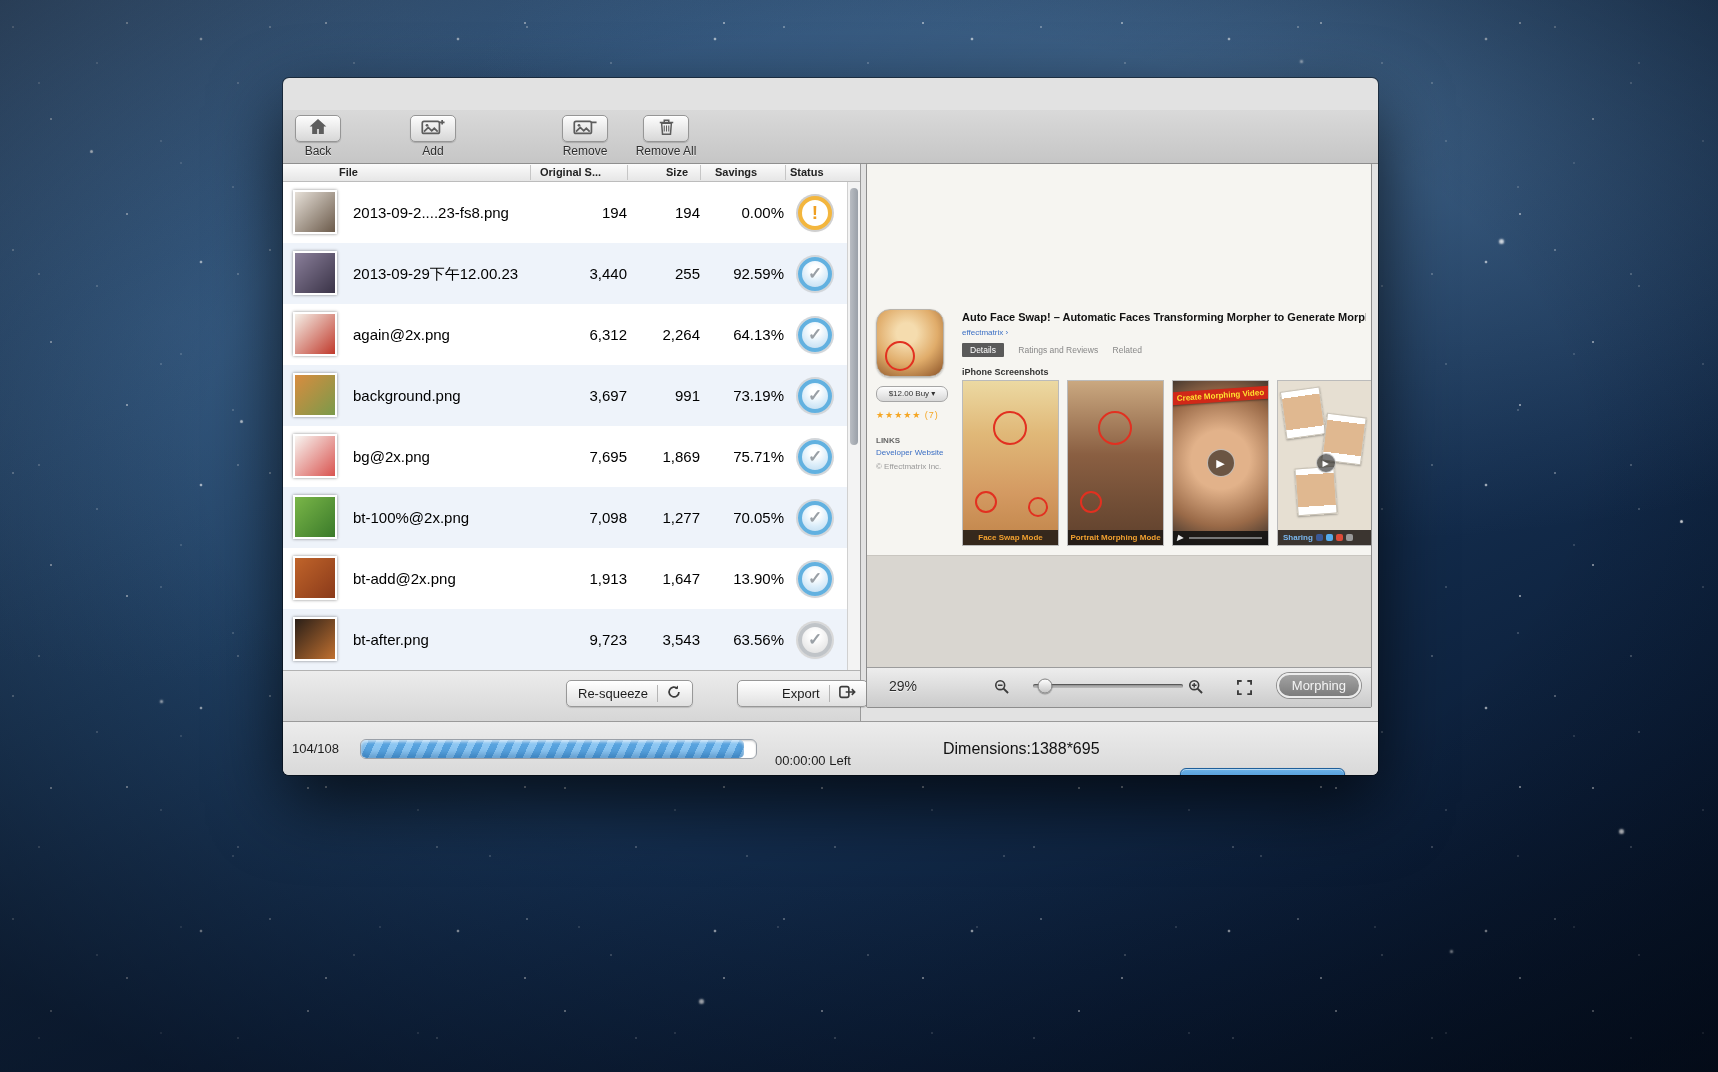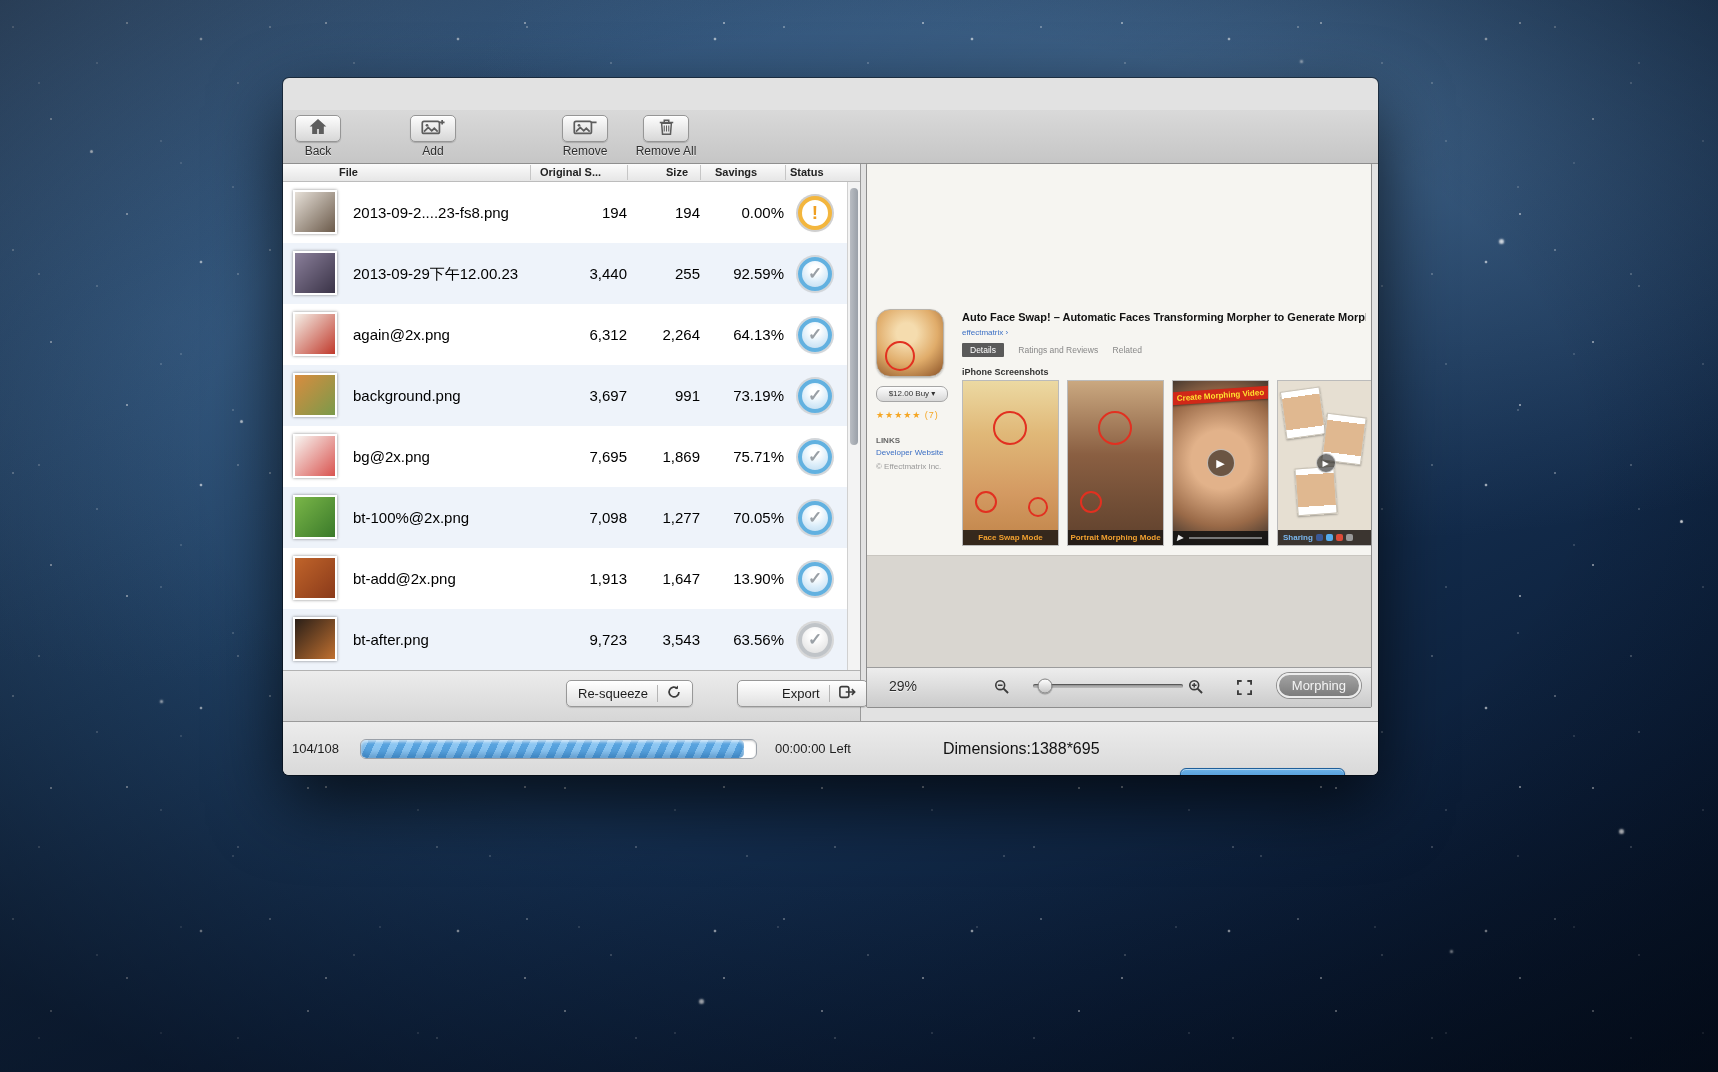--- a/index.html
+++ b/index.html
@@ -170,21 +170,21 @@
 
   
   .statusbar{position:absolute;left:0;right:0;bottom:0;height:54px;
     background:linear-gradient(#ececec,#d9d9d9);border-top:1px solid #9a9a9a;}
   .count{position:absolute;left:9px;top:0;line-height:54px;font-size:13px;color:#1d1d1d;}
   .progress{position:absolute;left:77px;top:17px;width:397px;height:20px;border:1px solid #9aa0a8;border-radius:6px;
     background:#fff;overflow:hidden;box-shadow:inset 0 1px 2px rgba(0,0,0,.2);}
   .pfill{height:100%;border-radius:5px;
     background:repeating-linear-gradient(115deg,#8cc6f2 0 7px,#57a2de 7px 14px);
     box-shadow:inset 0 2px 3px rgba(255,255,255,.65),inset 0 -4px 6px rgba(0,60,120,.3);}
-  .tleft{position:absolute;left:492px;top:0;line-height:54px;font-size:13px;color:#1d1d1d;}
+  .tleft{position:absolute;left:492px;top:12px;line-height:54px;font-size:13px;color:#1d1d1d;}
   .dims{position:absolute;left:660px;top:0;line-height:54px;font-size:16px;color:#111;}
   .export-all{position:absolute;left:897px;top:8px;width:165px;height:38px;border-radius:6px;border:1px solid #1f5f9a;
     background:linear-gradient(#6db3e8,#2e7bc4 55%,#2a71b6);box-shadow:inset 0 1px 0 rgba(255,255,255,.5),0 1px 2px rgba(0,0,0,.3);
     display:flex;align-items:center;justify-content:center;gap:10px;cursor:default;margin-top:38px;}
   .export-all span{color:#fff;font-size:20px;font-weight:bold;font-style:italic;text-shadow:0 1px 2px rgba(0,0,40,.45);}
 </style>
 </head>
 <body>
 
 <div class="desktop">

